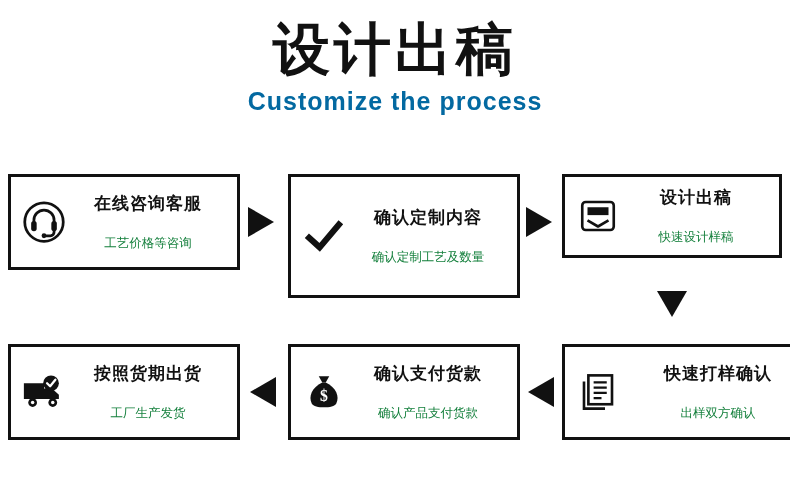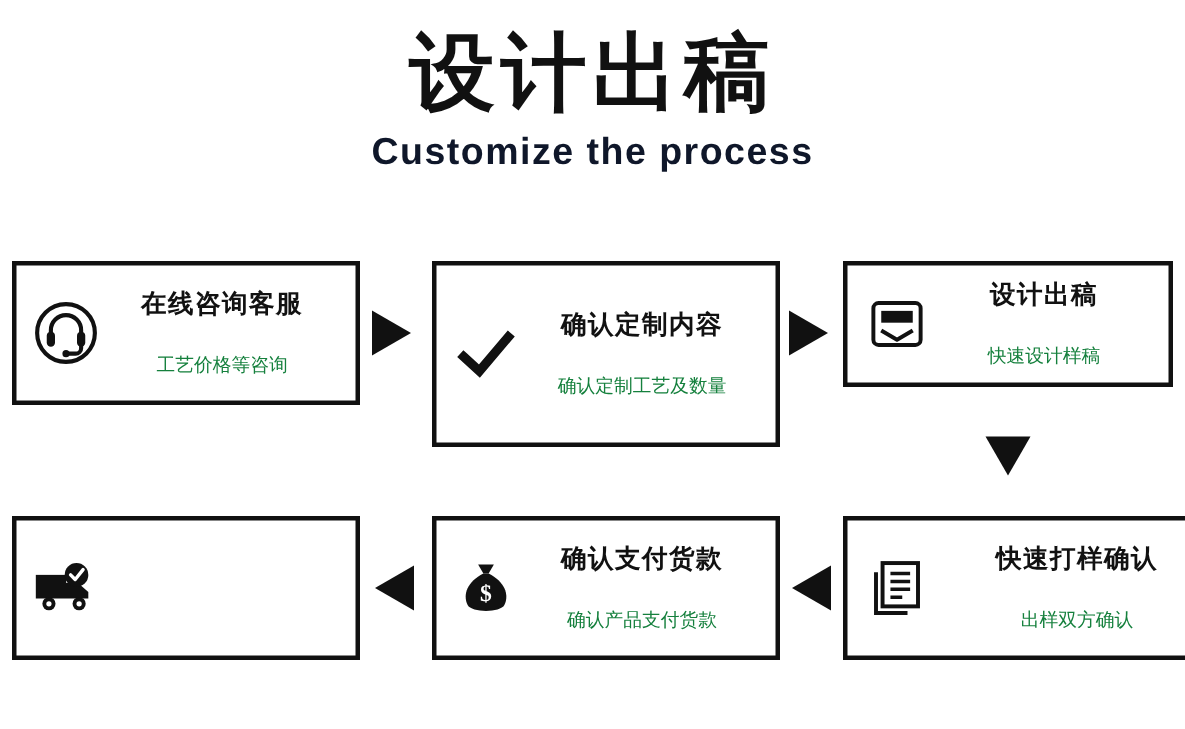--- a/index.html
+++ b/index.html
@@ -35,21 +35,21 @@
     letter-spacing: 4px;
     line-height: 1.1;
     color: #111111;
   }
   .title-en {
     margin-top: 6px;
     font-family: "Liberation Sans", sans-serif;
     font-size: 25px;
     font-weight: bold;
     letter-spacing: 1px;
-    color: #0f172a;
+    color: #0369a1;
   }
   
   .box {
     position: absolute;
     box-sizing: border-box;
     border: 3px solid #111111;
     background: #ffffff;
     display: flex;
     align-items: center;
     padding: 0 10px;
@@ -220,15 +220,19 @@
         <rect x="3" y="14" width="23" height="18" fill="#111"></rect>
         <path d="M26 20 h9 l8 7 v5 h-17 z" fill="#111"></path>
         <circle cx="13" cy="36" r="5" fill="#111"></circle>
         <circle cx="13" cy="36" r="2" fill="#ffffff"></circle>
         <circle cx="36" cy="36" r="5" fill="#111"></circle>
         <circle cx="36" cy="36" r="2" fill="#ffffff"></circle>
         <circle cx="34" cy="14" r="9" fill="#111"></circle>
         <path d="M29.5 14 L33 17.5 L39 10" fill="none" stroke="#ffffff" stroke-width="2.6" stroke-linecap="round" stroke-linejoin="round"></path>
       </svg>
     </div>
+    <div class="texts">
+      <div class="label-main">按照货期出货</div>
+      <div class="label-sub">工厂生产发货</div>
+    </div>
   </div>
 
 </div>
 
 </body></html>

